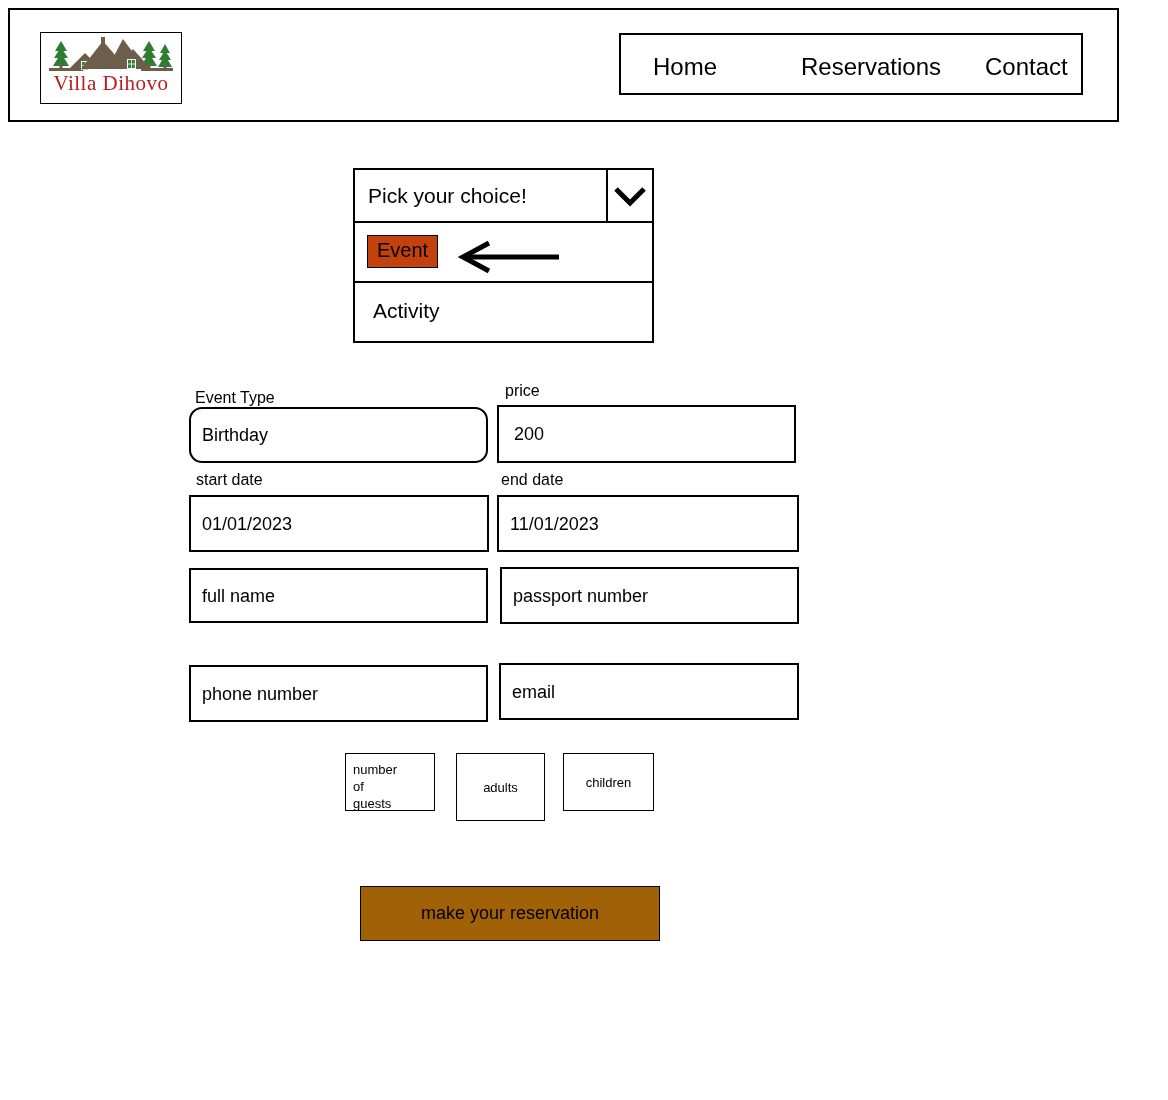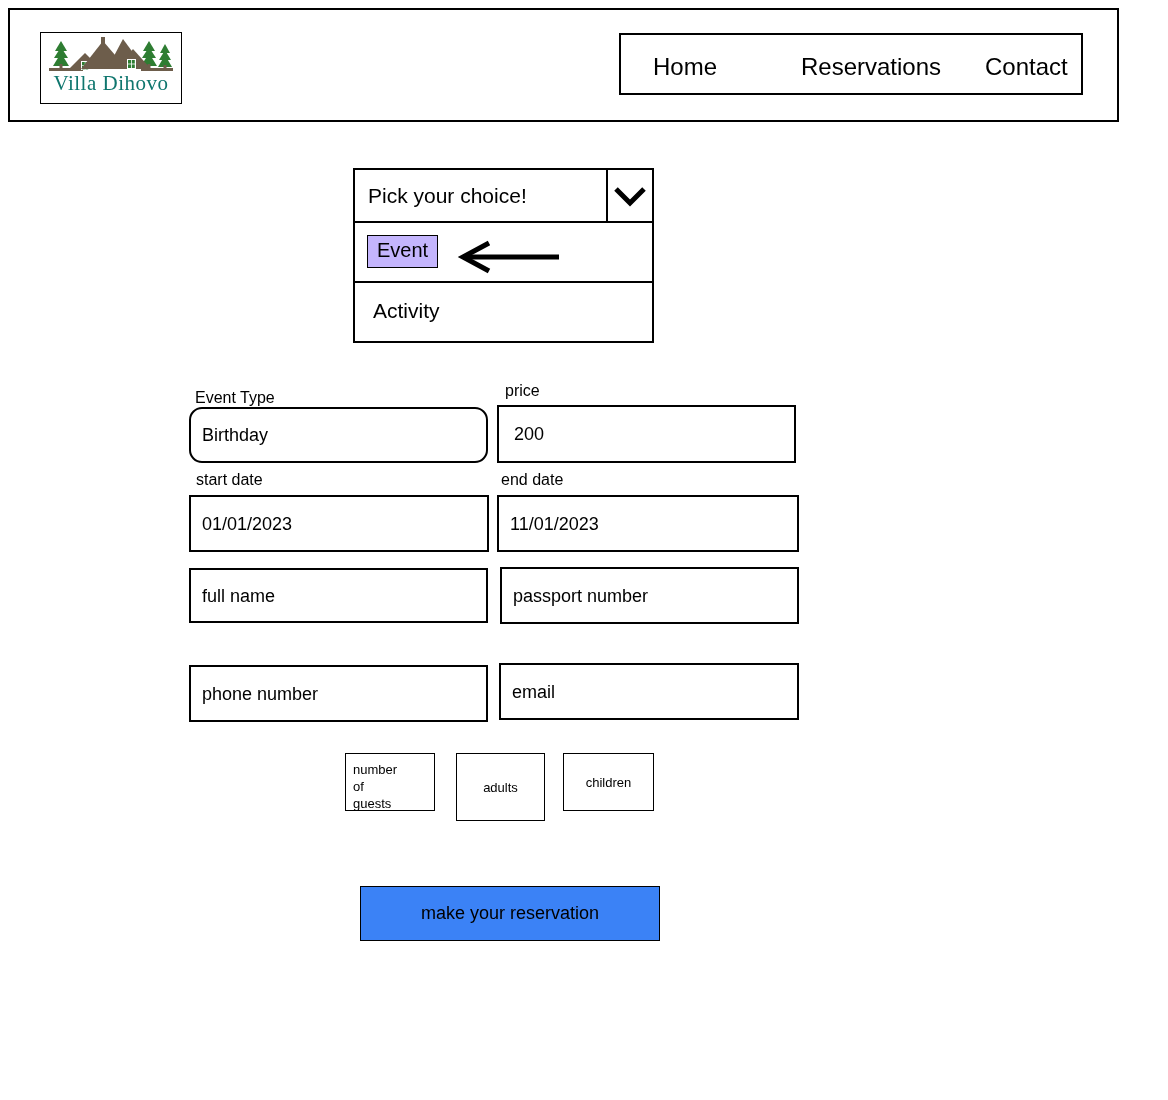--- a/index.html
+++ b/index.html
@@ -48,21 +48,21 @@
   }
   .logo-word {
     position: absolute;
     left: 0;
     top: 40px;
     width: 140px;
     text-align: center;
     font-family: "Liberation Serif", serif;
     font-size: 21px;
     letter-spacing: 0.5px;
-    color: #0f766e;
+    color: #b91c1c;
     line-height: 1;
   }
 
   .nav-box {
     position: absolute;
     left: 609px;
     top: 23px;
     width: 464px;
     height: 62px;
     border: 2px solid #000000;
@@ -135,21 +135,21 @@
     font-size: 21px;
   }
   .option-selected-chip {
     position: absolute;
     left: 12px;
     top: 12px;
     padding: 3px 9px 5px 9px;
     border: 1px solid #000000;
     box-sizing: border-box;
     font-size: 20px;
-    background: #c4b5fd;
+    background: #c2410c;
   }
   .selection-arrow {
     position: absolute;
     left: 455px;
     top: 240px;
     width: 110px;
     height: 34px;
     pointer-events: none;
   }
 
@@ -235,21 +235,21 @@
 
   
   .submit-button {
     position: absolute;
     left: 360px;
     top: 886px;
     width: 300px;
     height: 55px;
     border: 1px solid #000000;
     box-sizing: border-box;
-    background: #3b82f6;
+    background: #a16207;
     cursor: pointer;
     display: flex;
     align-items: center;
     justify-content: center;
   }
   .submit-button-label {
     font-size: 18px;
     color: #000000;
   }
 </style>

